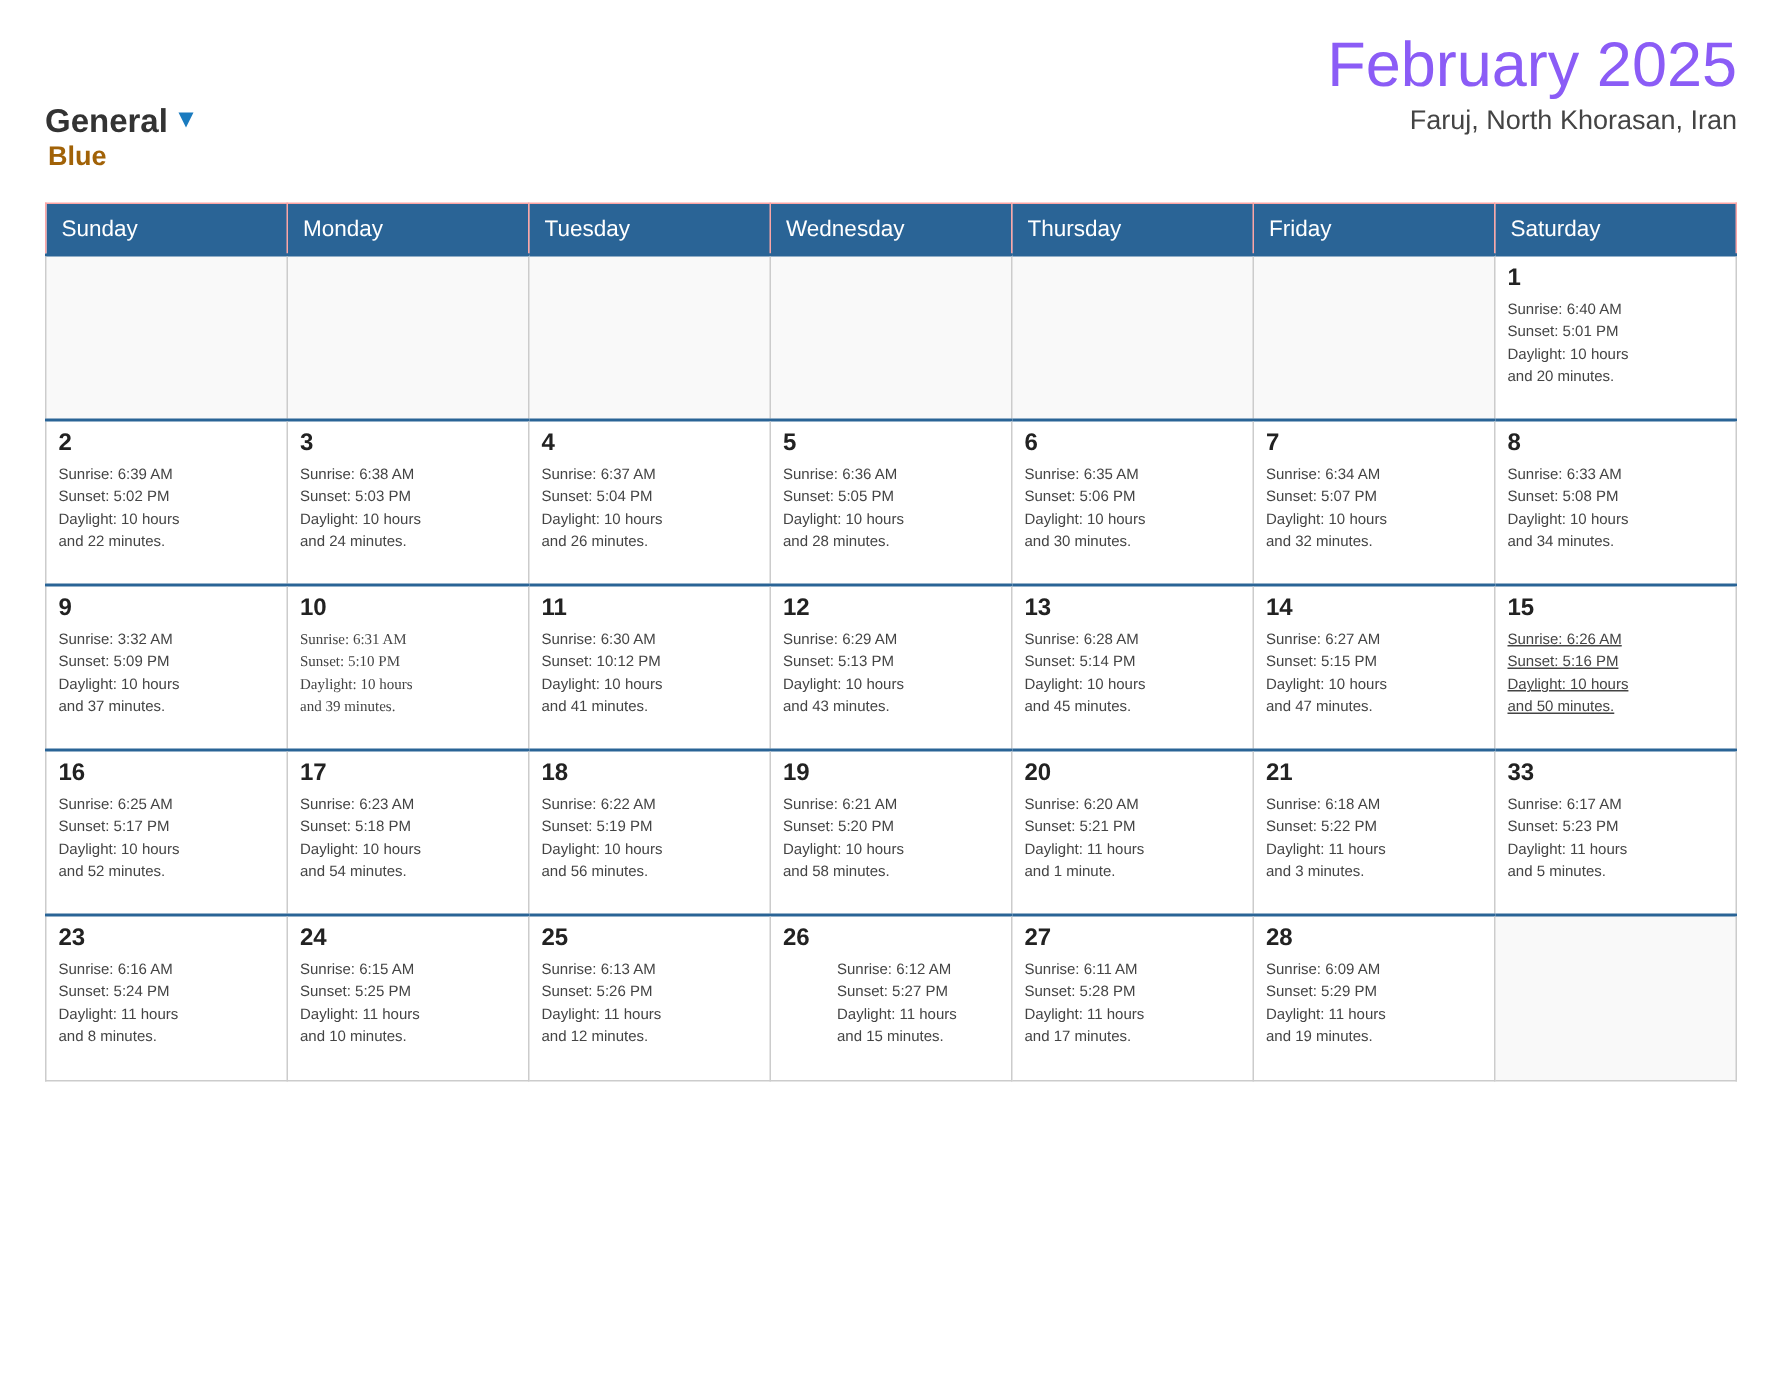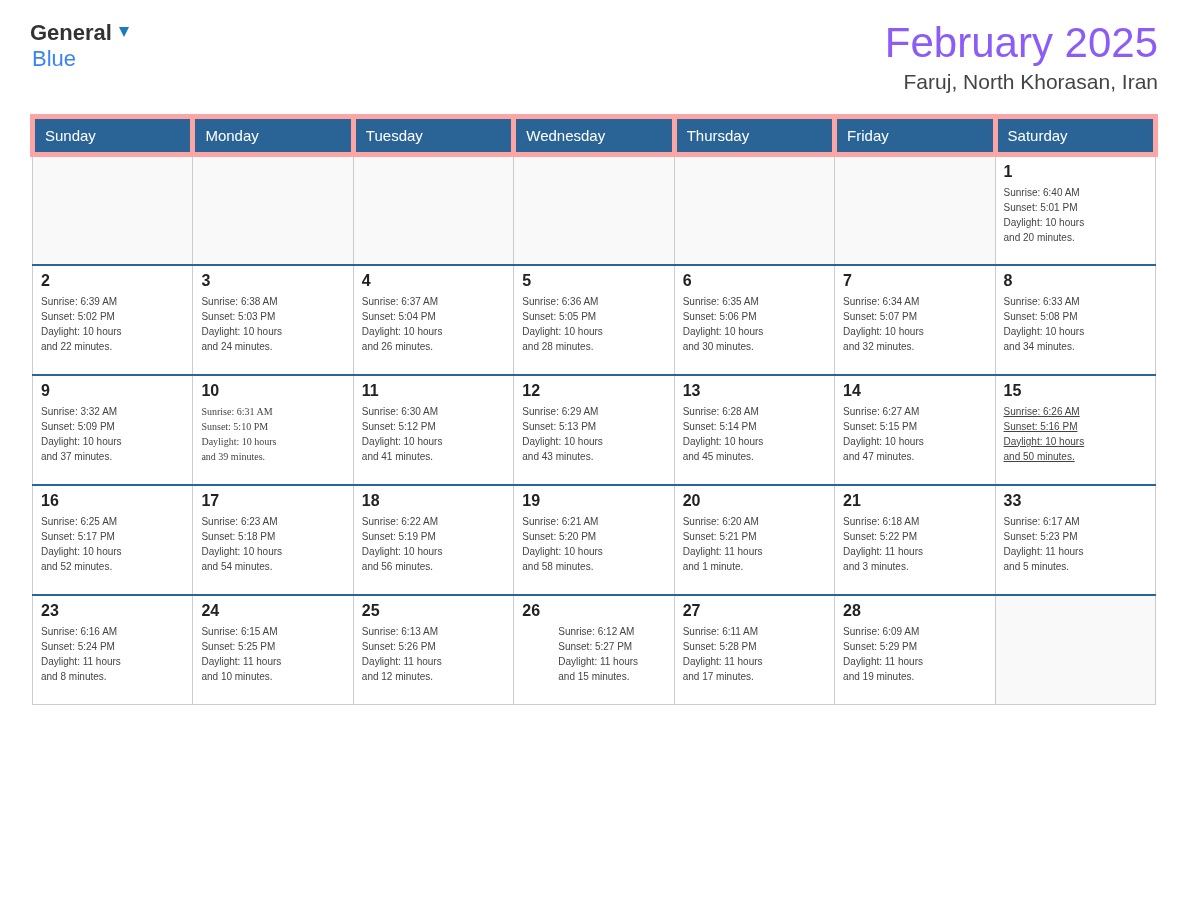--- a/index.html
+++ b/index.html
@@ -19,37 +19,37 @@
     .title-block {
       text-align: right;
     }
     .month-title {
       font-size: 42px;
       font-weight: normal;
       color: #8b5cf6;
       line-height: 1.1;
     }
     .location-title {
-      font-size: 21px;
+      font-size: 18px;
       color: #444;
       margin-top: 4px;
     }
     table {
       width: 100%;
       border-collapse: collapse;
       table-layout: fixed;
     }
     th {
       background-color: #2a6496;
       color: #fff;
       font-size: 15px;
       font-weight: normal;
       padding: 8px 10px;
       text-align: left;
-      border: 5px solid #fca5a5;
+      border: 1px solid #fca5a5;
     }
     td {
       vertical-align: top;
       padding: 6px 8px;
       border: 1px solid #ccc;
       height: 110px;
       font-size: 12px;
       color: #333;
     }
     .day-number {
@@ -67,20 +67,21 @@
     tr.week-row td {
       border-top: 2px solid #2a6496;
     }
     .empty-cell {
       background: #f9f9f9;
     }
     .logo-wrapper {
       display: flex;
       flex-direction: column;
       align-items: flex-start;
+      margin-top: 48px;
     }
     .logo-line1 {
       display: flex;
       align-items: center;
     }
     .logo-line2 {
       display: flex;
       align-items: center;
       padding-left: 2px;
     }
@@ -90,21 +91,21 @@
 
 <div class="header">
   <div class="logo-wrapper">
     <div class="logo-line1">
       <span style="font-size:22px;font-weight:bold;color:#333;">General</span>
       <svg width="22" height="22" viewBox="0 0 22 22" style="margin-left:1px;margin-top:2px;">
         <polygon points="6,4 16,4 11,14" fill="#1a7bbf"></polygon>
       </svg>
     </div>
     <div class="logo-line2">
-      <span style="font-size:22px;font-weight:normal;color:#3b82f6;">Blue</span>
+      <span style="font-size:18px;font-weight:bold;color:#a16207;">Blue</span>
     </div>
   </div>
   <div class="title-block">
     <div class="month-title">February 2025</div>
     <div class="location-title">Faruj, North Khorasan, Iran</div>
   </div>
 </div>
 
 <table>
   <thead>
@@ -196,21 +197,21 @@
         <td>
           <span class="day-number">10</span>
           <div class="day-info" style="white-space: pre-line; font-family: Liberation Serif, serif;">Sunrise: 6:31 AM
 Sunset: 5:10 PM
 Daylight: 10 hours
 and 39 minutes.</div>
         </td>
         <td>
           <span class="day-number">11</span>
           <div class="day-info" style="white-space: pre-line;">Sunrise: 6:30 AM
-Sunset: 5:12 PM
+Sunset: 10:12 PM
 Daylight: 10 hours
 and 41 minutes.</div>
         </td>
         <td>
           <span class="day-number">12</span>
           <div class="day-info" style="white-space: pre-line;">Sunrise: 6:29 AM
 Sunset: 5:13 PM
 Daylight: 10 hours
 and 43 minutes.</div>
         </td>

